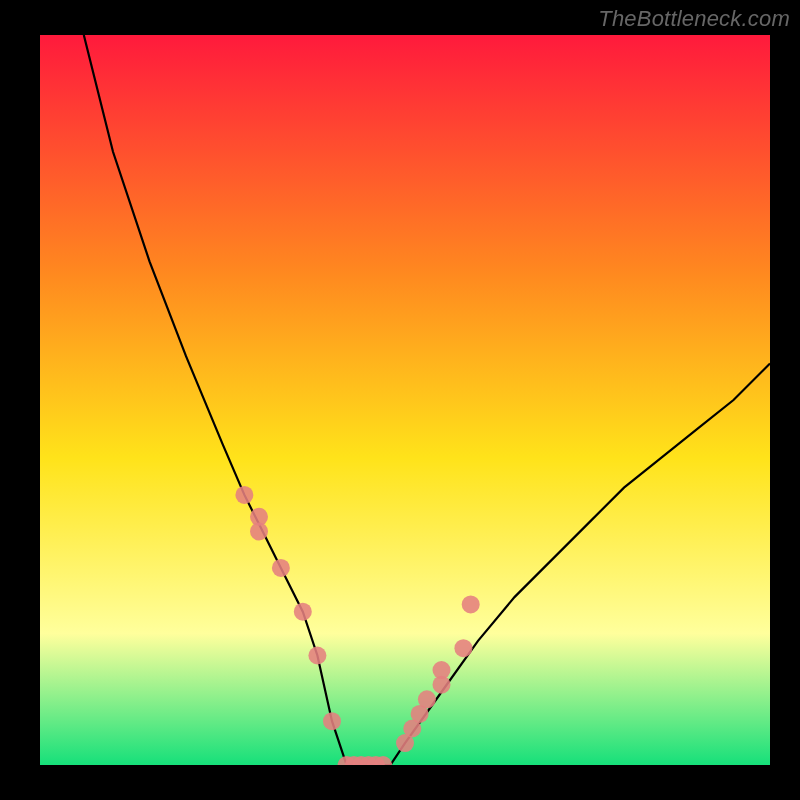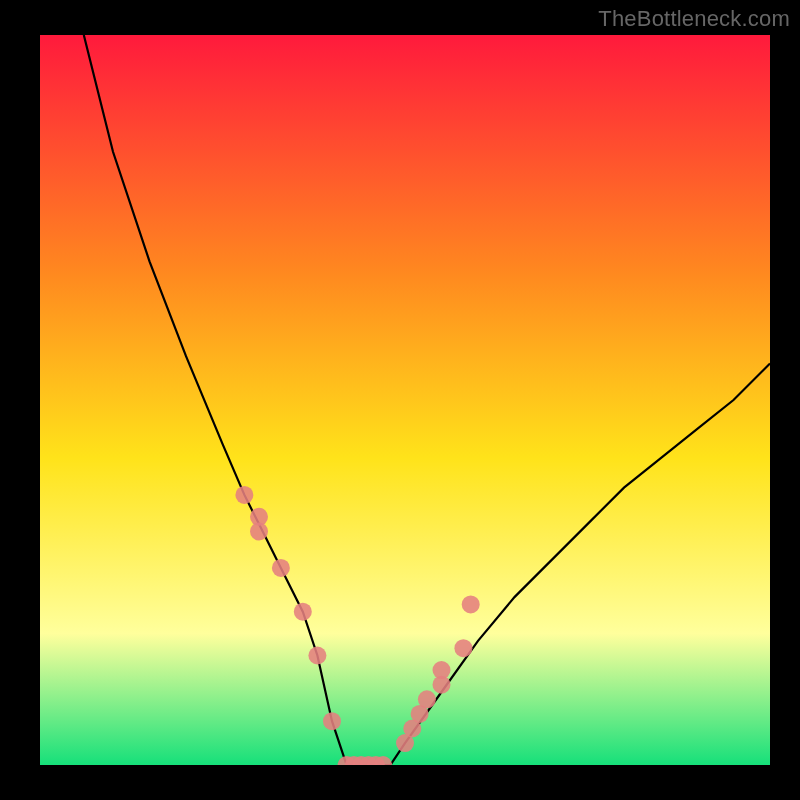--- a/index.html
+++ b/index.html
@@ -8,20 +8,21 @@
     width: 800px;
     height: 800px;
     font-family: Arial, Helvetica, sans-serif;
     background: #000;
   }
   .frame {
     position: relative;
     width: 800px;
     height: 800px;
     background: #000;
+    font-style: italic;
   }
   .watermark {
     position: absolute;
     top: 6px;
     right: 10px;
     color: #666;
     font-size: 22px;
     letter-spacing: 0.2px;
     z-index: 50;
     user-select: none;

